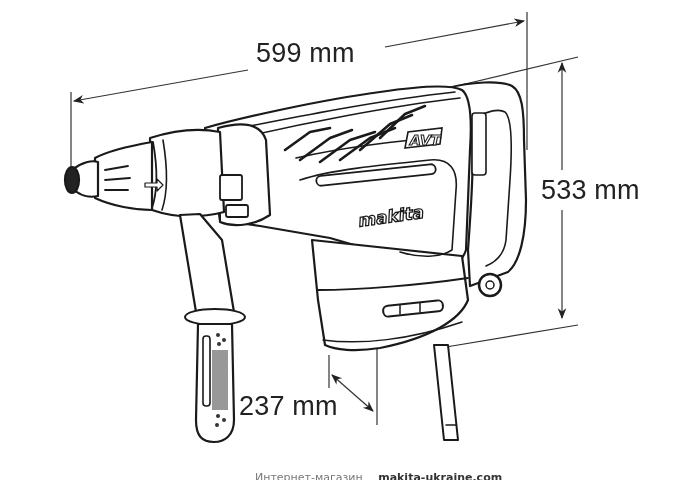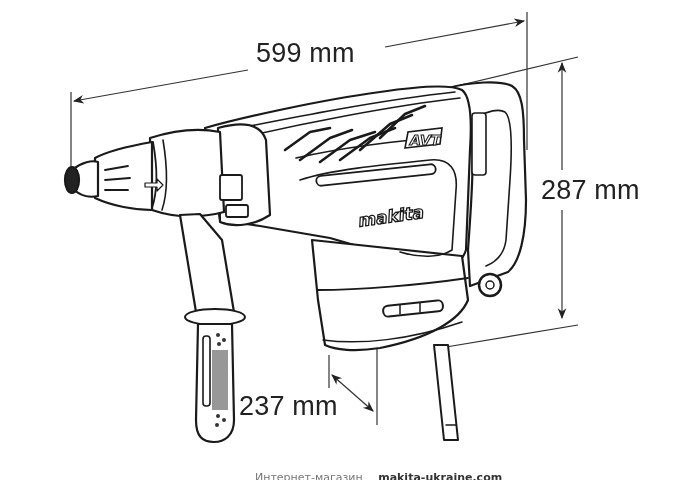--- a/index.html
+++ b/index.html
@@ -121,19 +121,19 @@
     <path d="M405,148 L440,144 L442,128 L408,132 Z" fill="#fff" stroke="#1a1a1a" stroke-width="1.6"></path>
     <text x="410" y="145" font-family="DejaVu Sans, sans-serif" font-size="14" font-weight="bold" font-style="italic" fill="#fff" stroke="#1a1a1a" stroke-width="1.1">AVT</text>
   </g>
 
   <g>
     <text x="358" y="222" transform="rotate(-8 393 215)" font-family="DejaVu Sans, sans-serif" font-size="17" font-weight="bold" font-style="italic" fill="#fff" stroke="#1a1a1a" stroke-width="1.3">makita</text>
   </g>
 </svg>
 
 <div class="dim-label dim-length">599 mm</div>
-<div class="dim-label dim-height">287 mm</div>
+<div class="dim-label dim-height">533 mm</div>
 <div class="dim-label dim-width">237 mm</div>
 
 <div class="footer">
   <span class="shop">Интернет-магазин</span>
   <span class="site">makita-ukraine.com</span>
 </div>
 
 </body></html>

